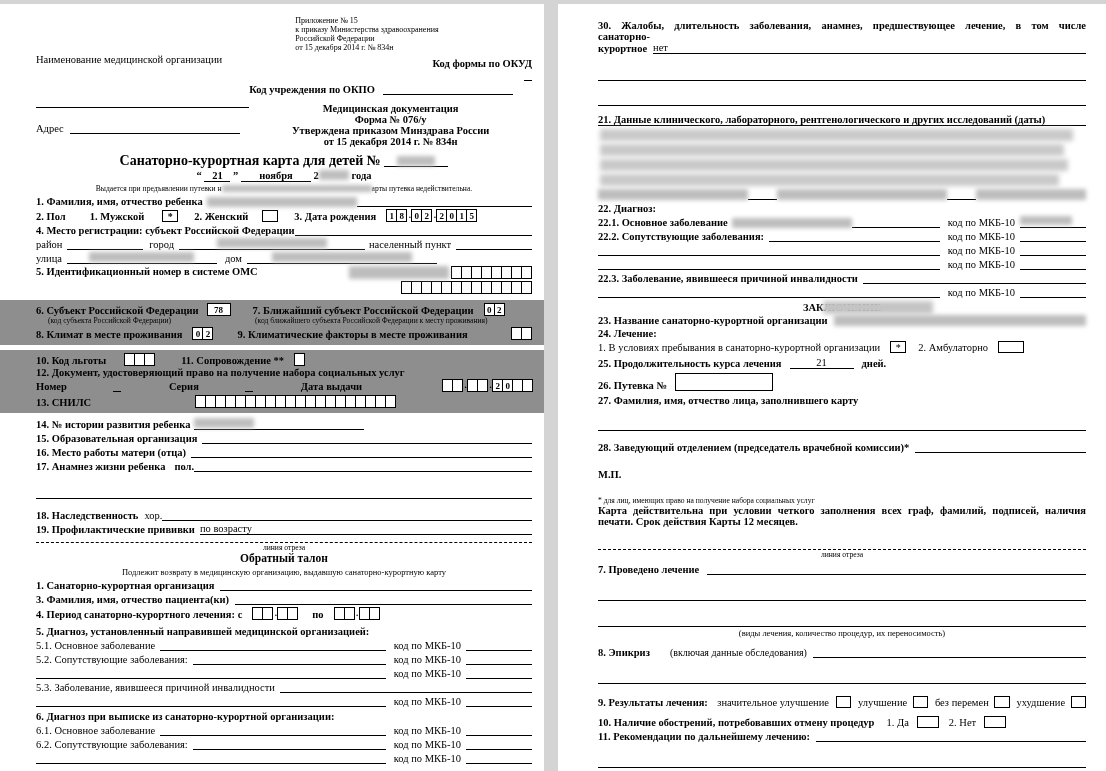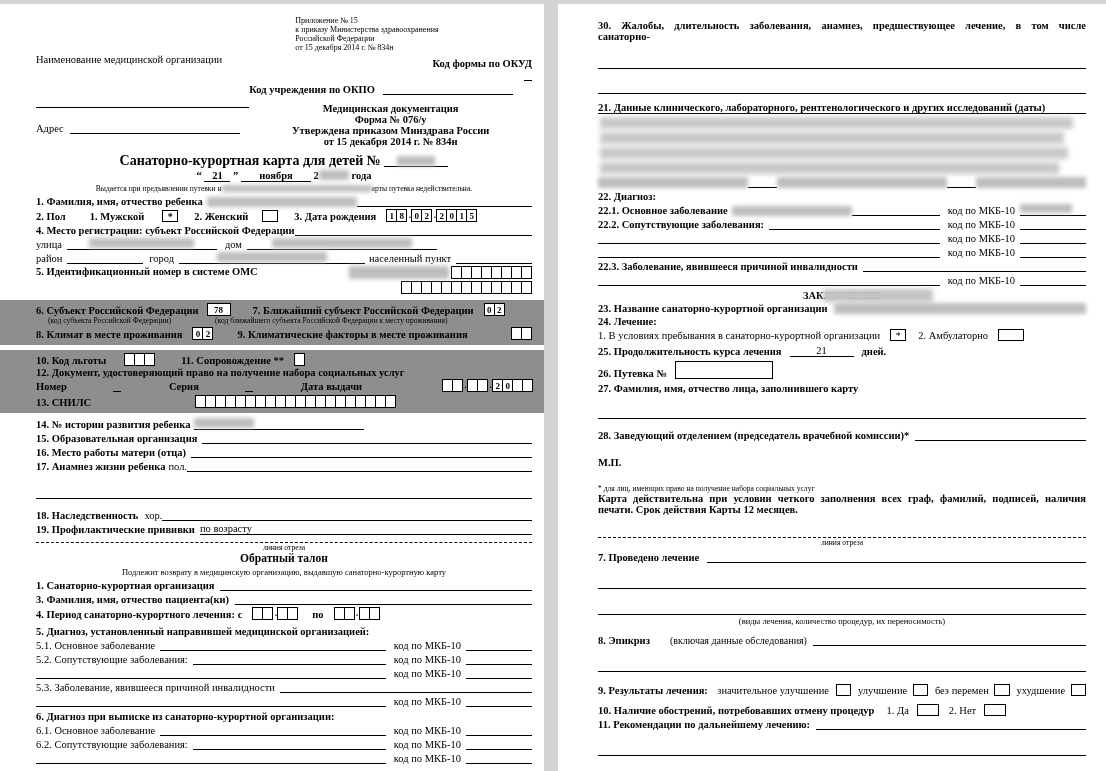--- a/index.html
+++ b/index.html
@@ -133,40 +133,40 @@
         <span class="cell">1</span>
         <span class="cell">5</span>
       </span>
   </div>
 
   <div class="row b">
     <span class="nw">4. Место регистрации: субъект Российской Федерации</span>
     <span class="fill"></span>
   </div>
   <div class="row">
-    <span class="nw">улица</span>
-    <span class="fill" style="max-width:150px;margin-left:5px;">
-        <span class="redact" style="width:105px;height:10px;display:block;margin:0 auto;"></span>
-      </span>
-    <span class="nw" style="margin-left:8px;">дом</span>
-    <span class="fill" style="max-width:190px;margin-left:5px;">
-        <span class="redact" style="width:140px;height:10px;display:block;margin:0 auto;"></span>
-      </span>
-    <span style="flex:1 1 auto;"></span>
-  </div>
-  <div class="row">
     <span class="nw">район</span>
     <span class="fill" style="max-width:118px;margin-left:5px;"></span>
     <span class="nw" style="margin-left:6px;">город</span>
     <span class="fill" style="margin-left:5px;">
         <span class="redact" style="width:110px;height:10px;display:block;margin:0 auto;"></span>
       </span>
     <span class="nw" style="margin-left:4px;">населенный пункт</span>
     <span class="fill" style="margin-left:5px;"></span>
   </div>
+  <div class="row">
+    <span class="nw">улица</span>
+    <span class="fill" style="max-width:150px;margin-left:5px;">
+        <span class="redact" style="width:105px;height:10px;display:block;margin:0 auto;"></span>
+      </span>
+    <span class="nw" style="margin-left:8px;">дом</span>
+    <span class="fill" style="max-width:190px;margin-left:5px;">
+        <span class="redact" style="width:140px;height:10px;display:block;margin:0 auto;"></span>
+      </span>
+    <span style="flex:1 1 auto;"></span>
+  </div>
 
   <div class="row b" style="align-items:flex-start;">
     <span class="nw">5. Идентификационный номер в системе ОМС</span>
     <span style="flex:1 1 auto;"></span>
     <span style="display:inline-block;text-align:right;">
       <span class="cells">
           <span class="redact" style="width:100px;height:13px;margin-right:2px;"></span>
         </span><span class="cells">
           <span class="cell"></span>
           <span class="cell"></span>
@@ -205,21 +205,21 @@
       <span class="gap" style="width:22px;"></span>
       <span class="nw">7. Ближайший субъект Российской Федерации</span>
         <span class="gap" style="width:10px;"></span>
       <span class="cells">
           <span class="cell">0</span>
           <span class="cell">2</span>
         </span>
     </div>
     <div class="row tiny" style="margin-top:0;">
       <span class="nw" style="margin-left:12px;">(код субъекта Российской Федерации)</span>
-      <span class="nw" style="padding-left:44px;">(код ближайшего субъекта Российской Федерации к месту проживания)</span>
+      <span class="nw" style="margin-left:40px;padding-left:44px;">(код ближайшего субъекта Российской Федерации к месту проживания)</span>
     </div>
     <div class="row b" style="margin-top:2px;">
       <span class="nw">8. Климат в месте проживания</span>
         <span class="gap" style="width:10px;"></span>
       <span class="cells">
           <span class="cell">0</span>
           <span class="cell">2</span>
         </span>
       <span class="gap" style="width:24px;"></span>
       <span class="nw">9. Климатические факторы в месте проживания</span>
@@ -308,21 +308,21 @@
   <div class="row b">
     <span class="nw">15. Образовательная организация</span>
       <span class="fill" style="margin-left:5px;"></span>
   </div>
   <div class="row b">
     <span class="nw">16. Место работы матери (отца)</span>
       <span class="fill" style="margin-left:5px;"></span>
   </div>
   <div class="row b">
     <span class="nw">17. Анамнез жизни ребенка</span>
-    <span class="nw" style="font-weight:normal;margin-left:3px;">пол.</span>
+    <span class="nw" style="font-weight:bold;margin-left:9px;">пол.</span>
     <span class="fill"></span>
   </div>
   <div class="fill-line" style="margin-top:14px;"></div>
 
   <div class="row b" style="margin-top:10px;">
     <span class="nw">18. Наследственность</span>
     <span class="nw" style="font-weight:normal;margin-left:6px;">хор.</span>
     <span class="fill"></span>
   </div>
   <div class="row b">
@@ -416,20 +416,25 @@
     <span class="fill"></span>
     <span class="mklbl">код по МКБ-10</span>
       <span class="mkline"></span>
   </div>
 </div>
 
 <div class="page" id="page-right">
 
 
   <div class="b just" style="margin-top:8px;word-spacing:3px;">30. Жалобы, длительность заболевания, анамнез, предшествующее лечение, в том числе санаторно-</div>
+  <div class="row b" style="margin-top:0;">
+    <span class="nw">курортное</span>
+    <span class="nw ul" style="font-weight:normal;margin-left:6px;padding-right:6px;">нет</span>
+    <span class="fill"></span>
+  </div>
   <div class="fill-line" style="margin-top:14px;"></div>
   <div class="fill-line" style="margin-top:12px;"></div>
 
   <div class="b ul" style="margin-top:8px;display:block;">21. Данные клинического, лабораторного, рентгенологического и других исследований (даты)</div>
   <div>
     <div class="redact-line" style="width:97%;"></div>
     <div class="redact-line" style="width:95%;"></div>
     <div class="redact-line" style="width:96%;"></div>
     <div class="redact-line" style="width:94%;"></div>
     <div class="row" style="margin-top:2px;">

